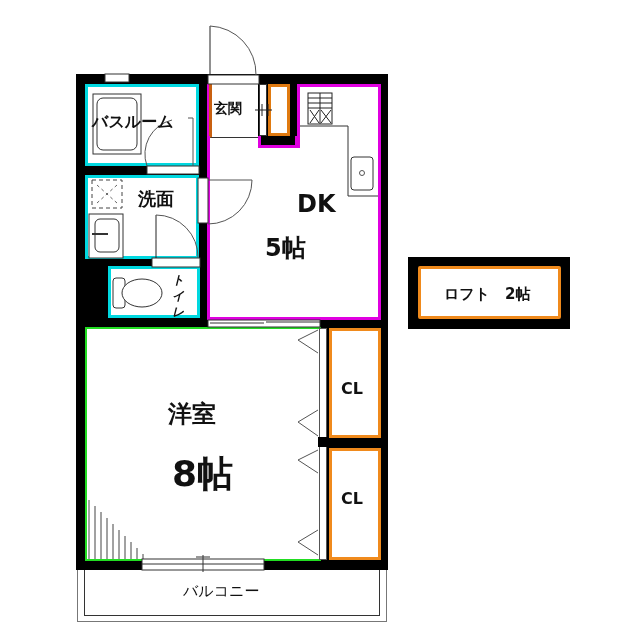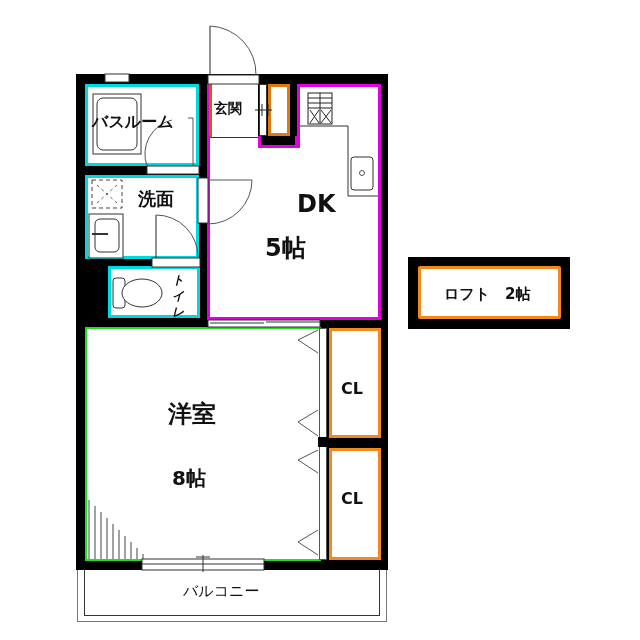--- a/index.html
+++ b/index.html
@@ -125,17 +125,17 @@
   <line x1="203" y1="555" x2="203" y2="572" stroke="#333"></line>
 </svg>
 
 <div class="label" style="left:92px;top:112px;font-size:16px;">バスルーム</div>
 <div class="label" style="left:138px;top:187px;font-size:18px;">洗面</div>
 <div class="label" style="left:172px;top:272px;font-size:12px;width:14px;line-height:16px;white-space:normal;word-break:break-all;font-style:italic;">トイレ</div>
 <div class="label" style="left:214px;top:100px;font-size:14px;">玄関</div>
 <div class="label" style="left:265px;top:190px;font-size:24px;margin-left:32px;">DK</div>
 <div class="label" style="left:265px;top:232px;font-size:24px;">5帖</div>
 <div class="label" style="left:168px;top:398px;font-size:24px;">洋室</div>
-<div class="label" style="left:172px;top:465px;font-size:20px;text-align:right;">8帖</div>
+<div class="label" style="left:172px;top:450px;font-size:36px;text-align:right;">8帖</div>
 <div class="label" style="left:341px;top:379px;font-size:16px;">CL</div>
 <div class="label" style="left:341px;top:489px;font-size:16px;">CL</div>
 <div class="label" style="left:183px;top:582px;font-size:15px;font-weight:normal;">バルコニー</div>
 <div class="label" style="left:420px;top:285px;font-size:15px;margin-left:24px;">ロフト　2帖</div>
 
 </body></html>

